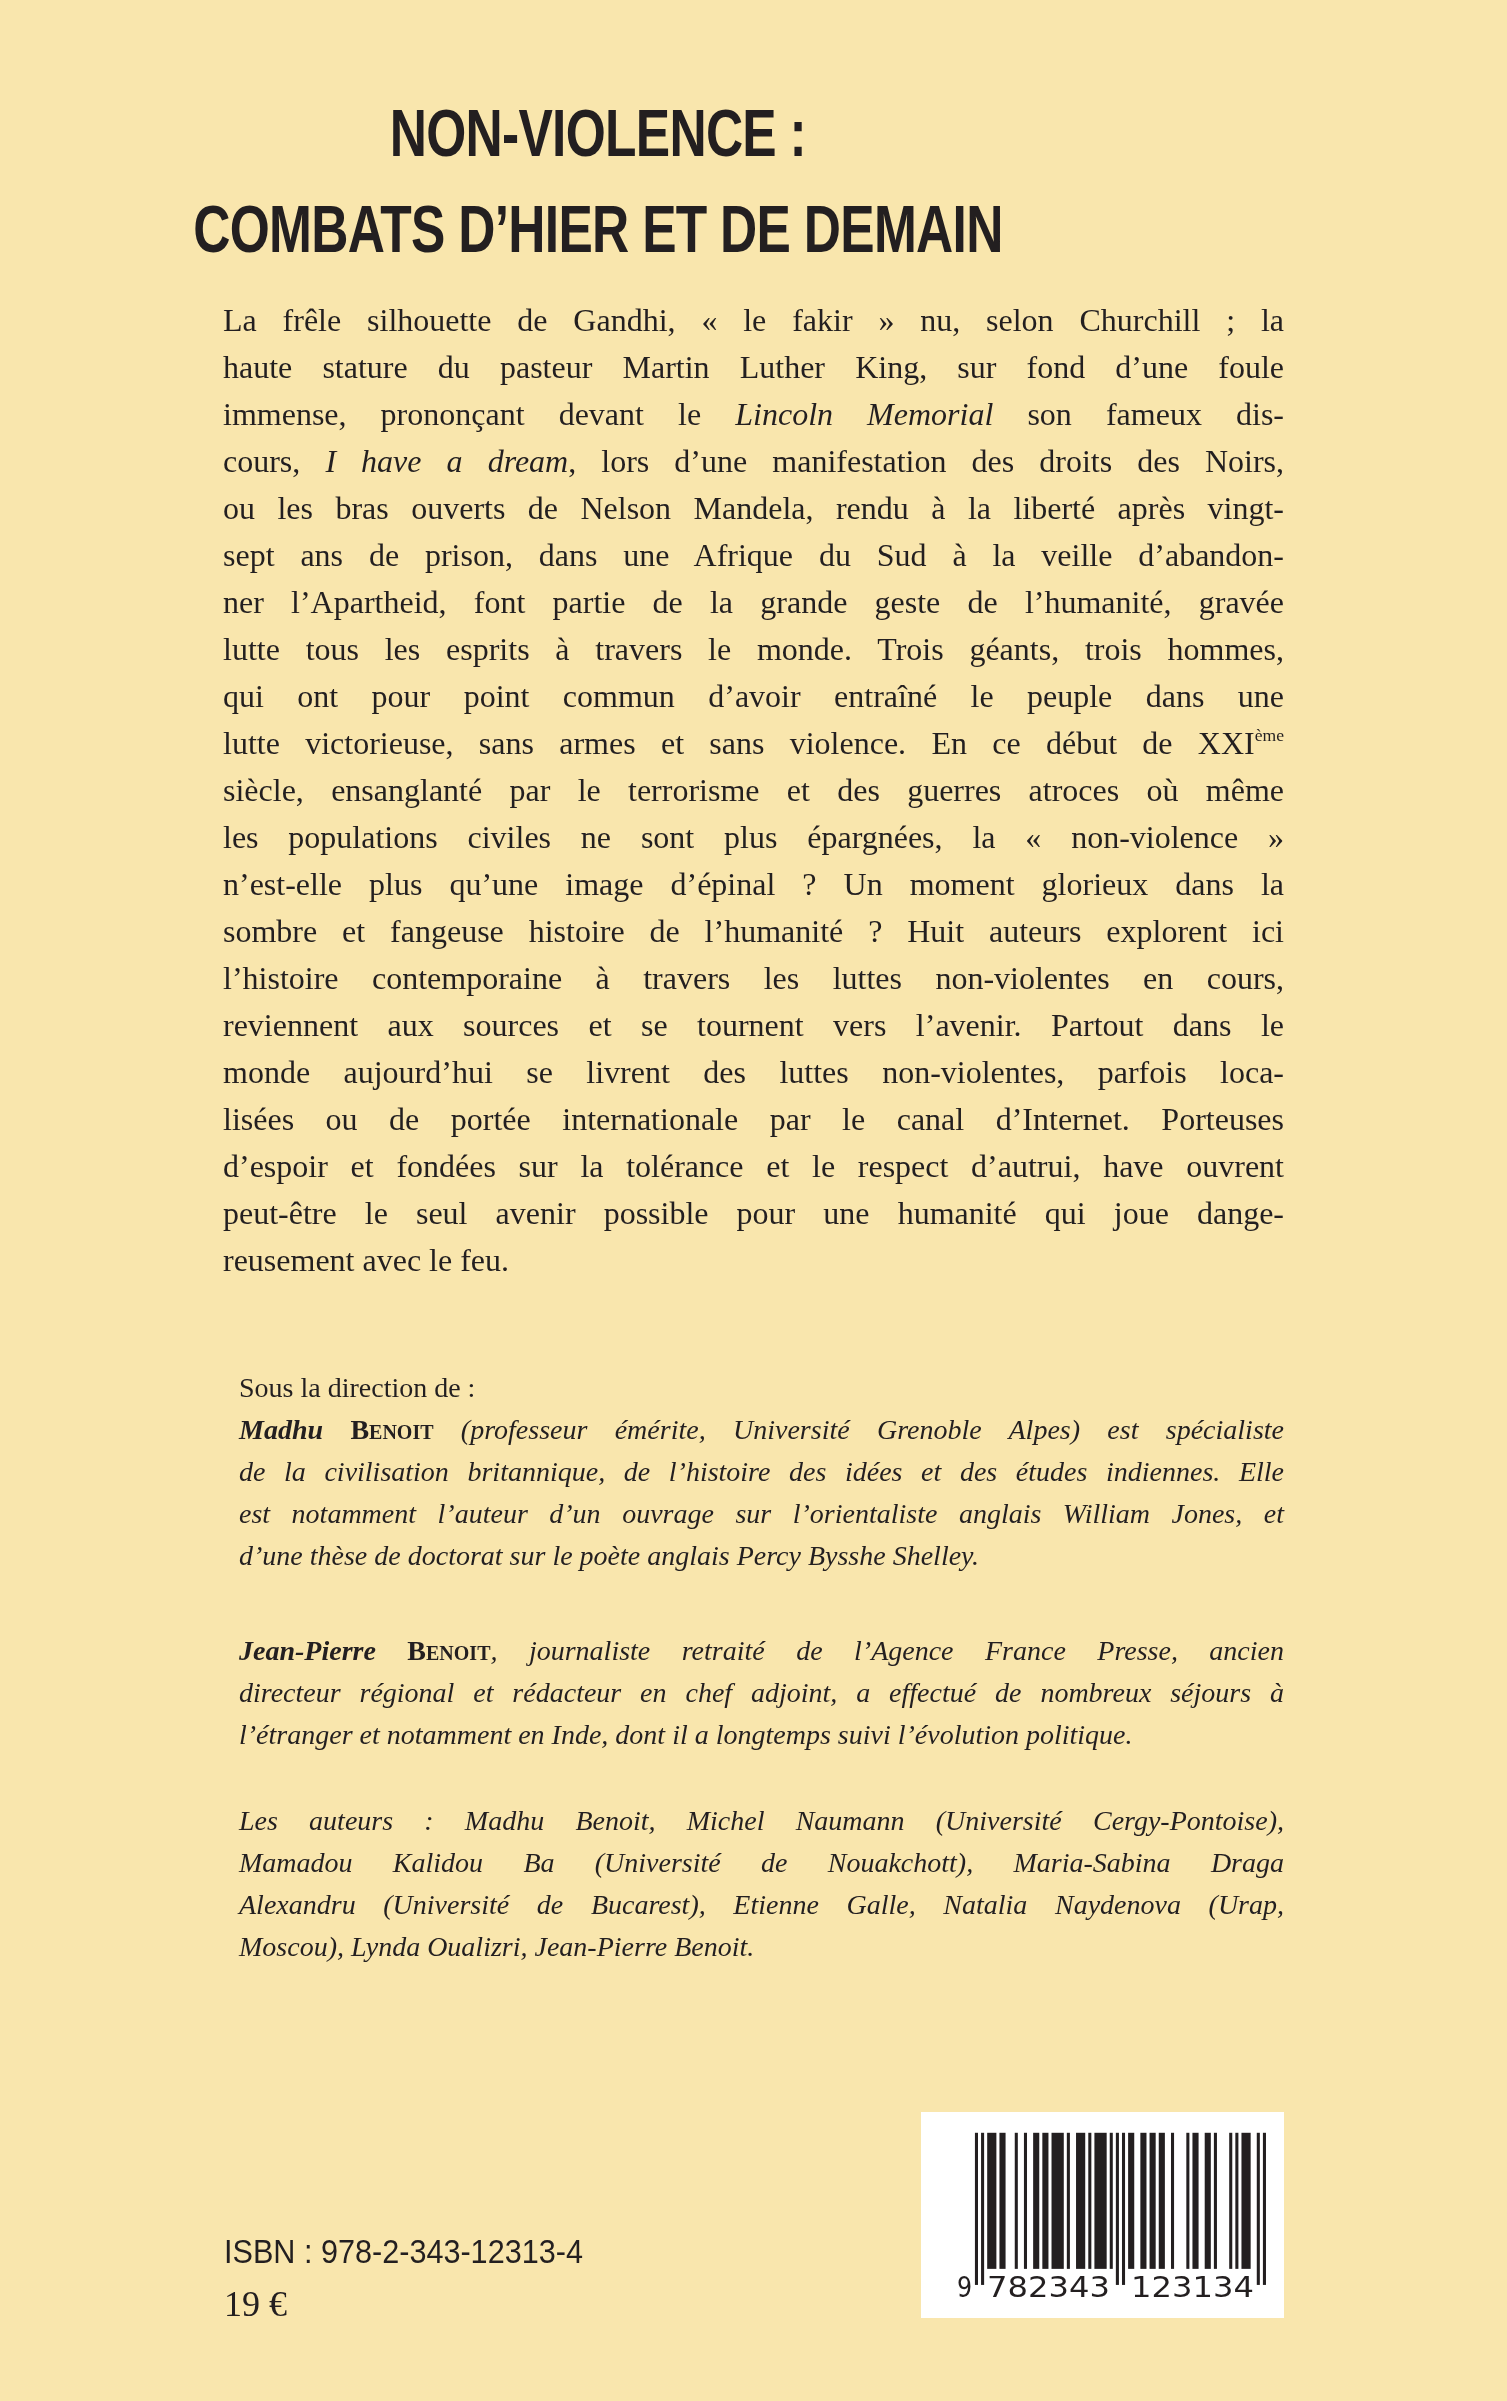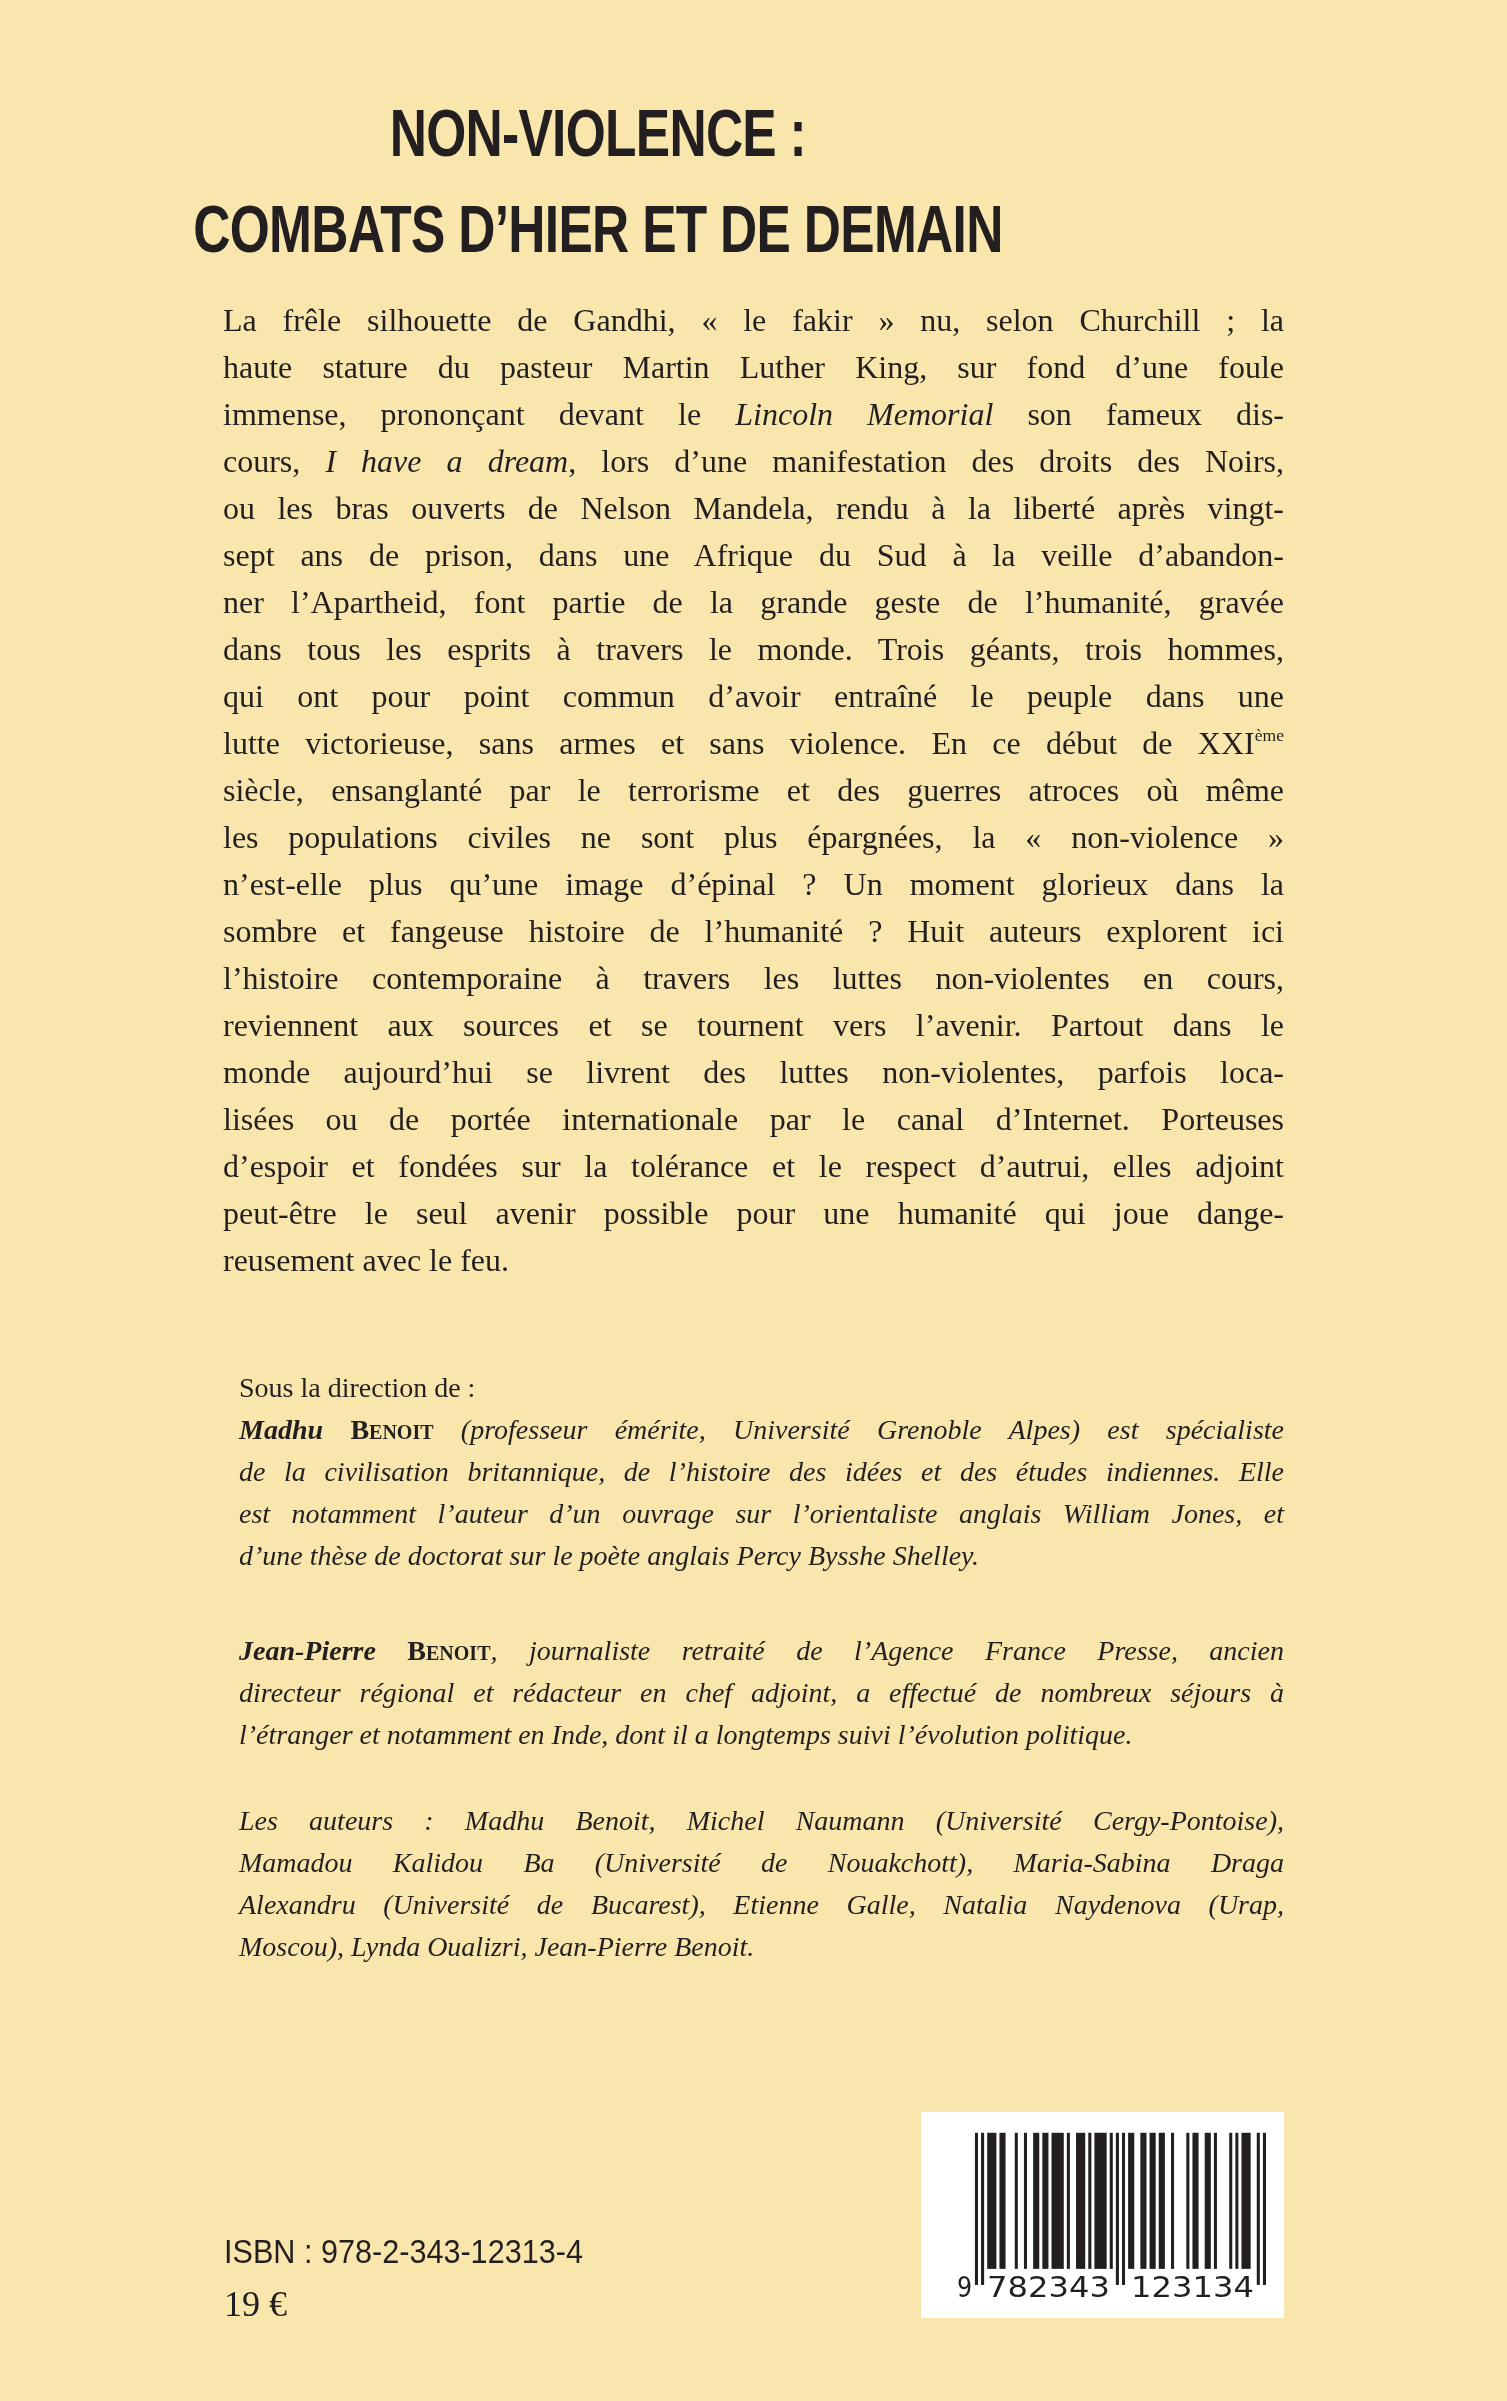--- a/index.html
+++ b/index.html
@@ -80,32 +80,32 @@
 <div class="title" id="t2"><span>COMBATS D’HIER ET DE DEMAIN</span></div>
 
 <div class="block" id="body-text">
     <span class="line"><span>La frêle silhouette de Gandhi, « le fakir » nu, selon Churchill ; la</span></span>
     <span class="line"><span>haute stature du pasteur Martin Luther King, sur fond d’une foule</span></span>
     <span class="line"><span>immense, prononçant devant le </span><span class="it">Lincoln Memorial</span><span> son fameux dis-</span></span>
     <span class="line"><span>cours, </span><span class="it">I have a dream</span><span>, lors d’une manifestation des droits des Noirs,</span></span>
     <span class="line"><span>ou les bras ouverts de Nelson Mandela, rendu à la liberté après vingt-</span></span>
     <span class="line"><span>sept ans de prison, dans une Afrique du Sud à la veille d’abandon-</span></span>
     <span class="line"><span>ner l’Apartheid, font partie de la grande geste de l’humanité, gravée</span></span>
-    <span class="line"><span>dans tous les esprits à travers le monde. Trois géants, trois hommes,</span></span>
+    <span class="line"><span>lutte tous les esprits à travers le monde. Trois géants, trois hommes,</span></span>
     <span class="line"><span>qui ont pour point commun d’avoir entraîné le peuple dans une</span></span>
     <span class="line"><span>lutte victorieuse, sans armes et sans violence. En ce début de XXI</span><sup class="ord">ème</sup></span>
     <span class="line"><span>siècle, ensanglanté par le terrorisme et des guerres atroces où même</span></span>
     <span class="line"><span>les populations civiles ne sont plus épargnées, la « non-violence »</span></span>
     <span class="line"><span>n’est-elle plus qu’une image d’épinal ? Un moment glorieux dans la</span></span>
     <span class="line"><span>sombre et fangeuse histoire de l’humanité ? Huit auteurs explorent ici</span></span>
     <span class="line"><span>l’histoire contemporaine à travers les luttes non-violentes en cours,</span></span>
     <span class="line"><span>reviennent aux sources et se tournent vers l’avenir. Partout dans le</span></span>
     <span class="line"><span>monde aujourd’hui se livrent des luttes non-violentes, parfois loca-</span></span>
     <span class="line"><span>lisées ou de portée internationale par le canal d’Internet. Porteuses</span></span>
-    <span class="line"><span>d’espoir et fondées sur la tolérance et le respect d’autrui, elles adjoint</span></span>
+    <span class="line"><span>d’espoir et fondées sur la tolérance et le respect d’autrui, have ouvrent</span></span>
     <span class="line"><span>peut-être le seul avenir possible pour une humanité qui joue dange-</span></span>
     <span class="line last"><span>reusement avec le feu.</span></span>
   </div>
 
 <div class="block authors" id="direction">
     <span class="line last"><span>Sous la direction de :</span></span>
     <span class="line"><span class="bi">Madhu </span><span class="sc">Benoit</span><span class="it"> (professeur émérite, Université Grenoble Alpes) est spécialiste</span></span>
     <span class="line"><span class="it">de la civilisation britannique, de l’histoire des idées et des études indiennes. Elle</span></span>
     <span class="line"><span class="it">est notamment l’auteur d’un ouvrage sur l’orientaliste anglais William Jones, et</span></span>
     <span class="line last"><span class="it">d’une thèse de doctorat sur le poète anglais Percy Bysshe Shelley.</span></span>

